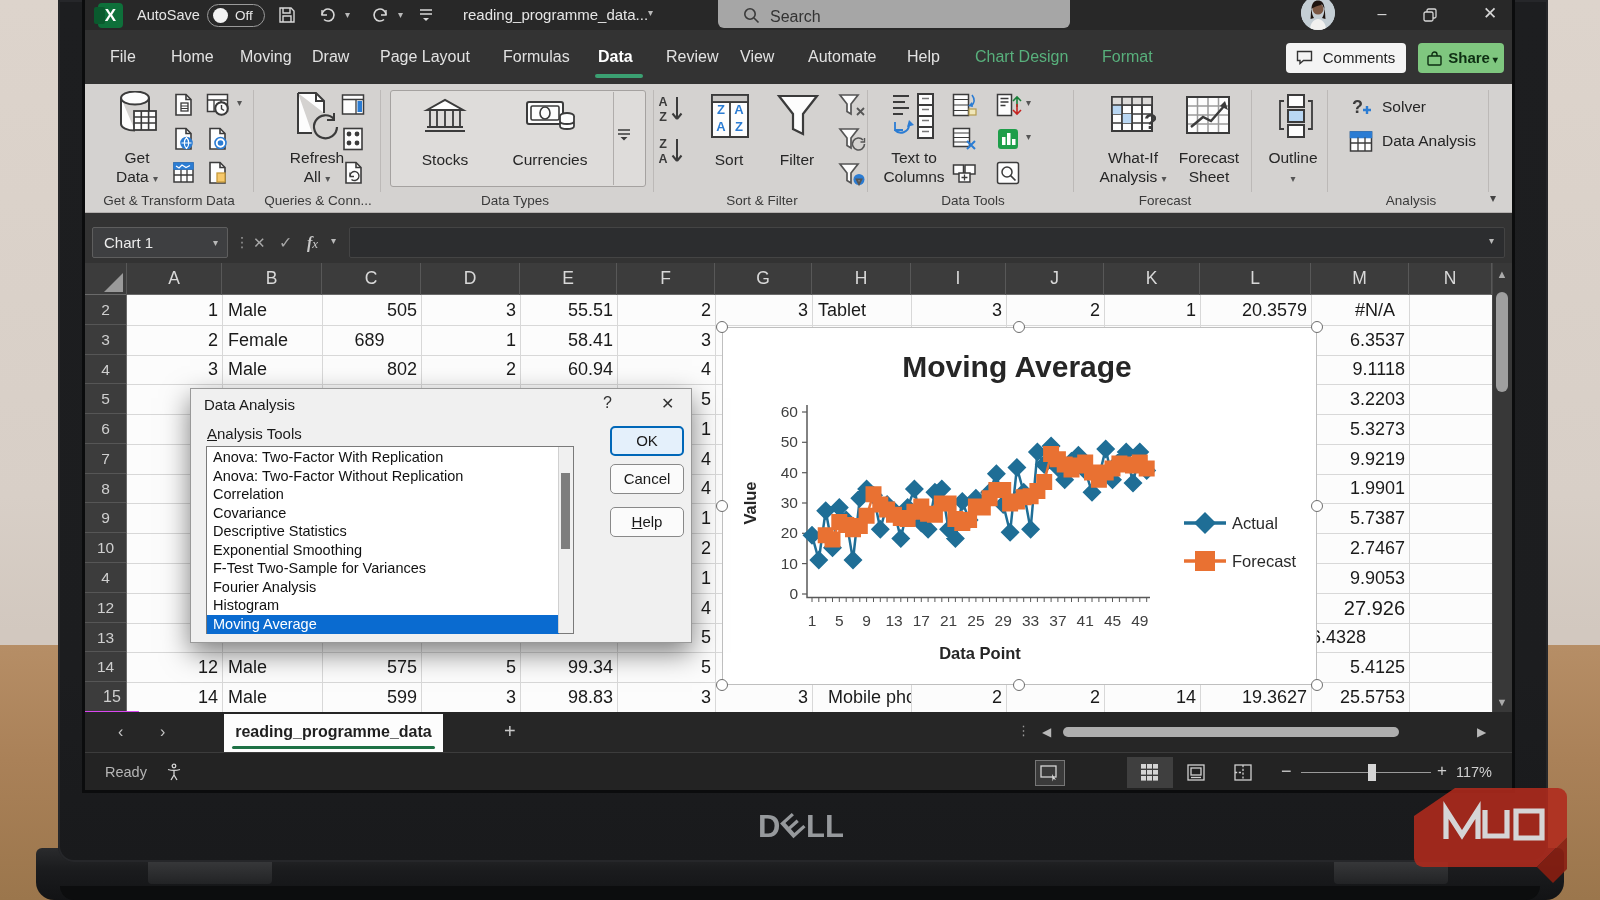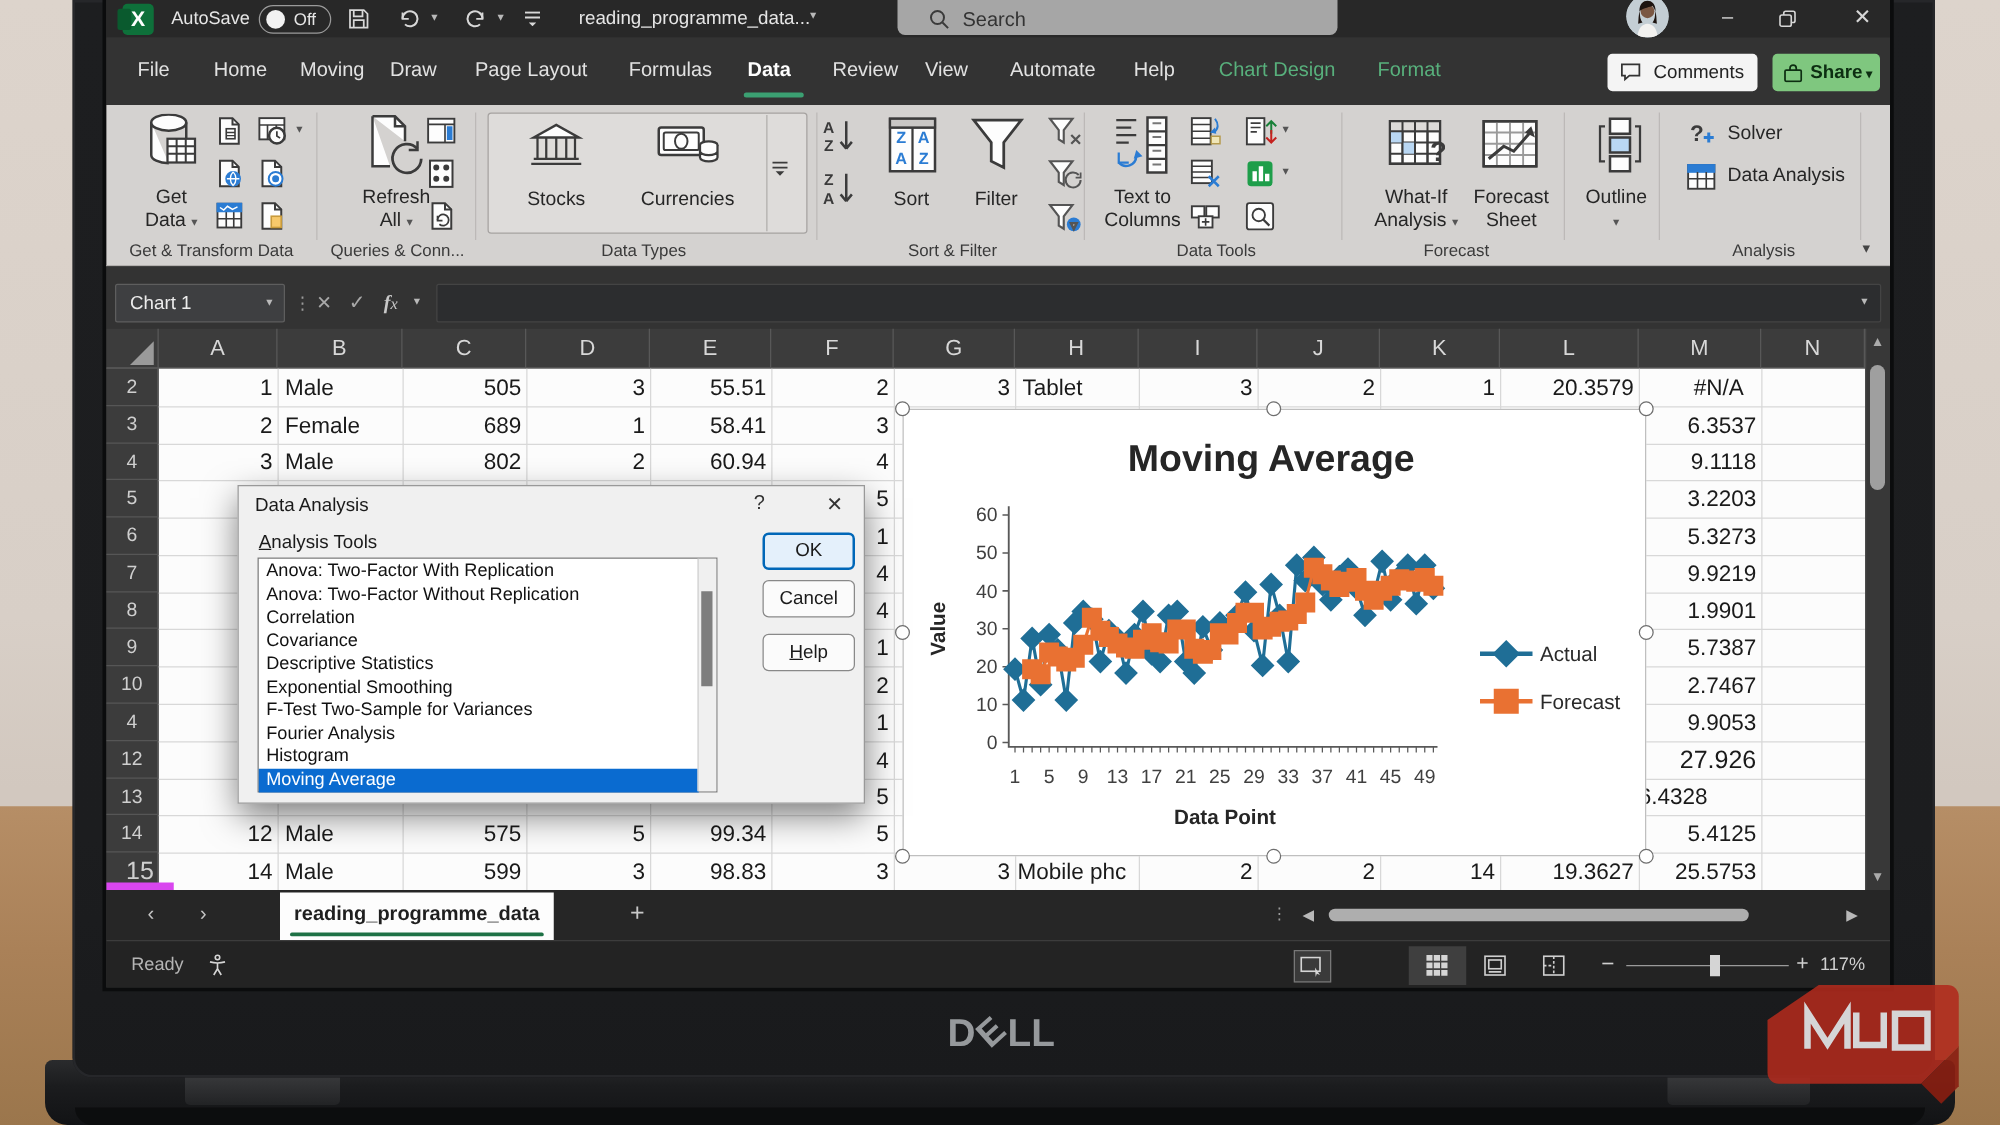--- a/index.html
+++ b/index.html
@@ -403,21 +403,21 @@
 <div class="abs" style="left:0;top:384px;width:41px;height:30px;border-bottom:1px solid #565656;color:#cfcfcf;font-size:15.5px;text-align:center;line-height:30px">5</div>
 <div class="abs" style="left:0;top:414px;width:41px;height:30px;border-bottom:1px solid #565656;color:#cfcfcf;font-size:15.5px;text-align:center;line-height:30px">6</div>
 <div class="abs" style="left:0;top:444px;width:41px;height:30px;border-bottom:1px solid #565656;color:#cfcfcf;font-size:15.5px;text-align:center;line-height:30px">7</div>
 <div class="abs" style="left:0;top:474px;width:41px;height:29px;border-bottom:1px solid #565656;color:#cfcfcf;font-size:15.5px;text-align:center;line-height:29px">8</div>
 <div class="abs" style="left:0;top:503px;width:41px;height:30px;border-bottom:1px solid #565656;color:#cfcfcf;font-size:15.5px;text-align:center;line-height:30px">9</div>
 <div class="abs" style="left:0;top:533px;width:41px;height:30px;border-bottom:1px solid #565656;color:#cfcfcf;font-size:15.5px;text-align:center;line-height:30px">10</div>
 <div class="abs" style="left:0;top:563px;width:41px;height:30px;border-bottom:1px solid #565656;color:#cfcfcf;font-size:15.5px;text-align:center;line-height:30px">4</div>
 <div class="abs" style="left:0;top:593px;width:41px;height:30px;border-bottom:1px solid #565656;color:#cfcfcf;font-size:15.5px;text-align:center;line-height:30px">12</div>
 <div class="abs" style="left:0;top:623px;width:41px;height:29px;border-bottom:1px solid #565656;color:#cfcfcf;font-size:15.5px;text-align:center;line-height:29px">13</div>
 <div class="abs" style="left:0;top:652px;width:41px;height:30px;border-bottom:1px solid #565656;color:#cfcfcf;font-size:15.5px;text-align:center;line-height:30px">14</div>
-<div class="abs" style="left:0;top:682px;width:54px;height:30px;border-bottom:6px solid #d946ef;color:#cfcfcf;font-size:20px;text-align:center;line-height:30px">15</div>
+<div class="abs" style="left:0;top:682px;width:54px;height:30px;border-bottom:1px solid #d946ef;color:#cfcfcf;font-size:16px;text-align:center;line-height:30px">15</div>
 <div class="abs" style="left:137px;top:295px;width:1px;height:417px;background:#d8d8d8"></div>
 <div class="abs" style="left:237px;top:295px;width:1px;height:417px;background:#d8d8d8"></div>
 <div class="abs" style="left:336px;top:295px;width:1px;height:417px;background:#d8d8d8"></div>
 <div class="abs" style="left:435px;top:295px;width:1px;height:417px;background:#d8d8d8"></div>
 <div class="abs" style="left:532px;top:295px;width:1px;height:417px;background:#d8d8d8"></div>
 <div class="abs" style="left:630px;top:295px;width:1px;height:417px;background:#d8d8d8"></div>
 <div class="abs" style="left:727px;top:295px;width:1px;height:417px;background:#d8d8d8"></div>
 <div class="abs" style="left:826px;top:295px;width:1px;height:417px;background:#d8d8d8"></div>
 <div class="abs" style="left:921px;top:295px;width:1px;height:417px;background:#d8d8d8"></div>
 <div class="abs" style="left:1019px;top:295px;width:1px;height:417px;background:#d8d8d8"></div>
@@ -447,21 +447,21 @@
 <div class="abs" style="left:532px;top:295px;width:98px;height:30px;font-size:18px;color:#1a1a1a;text-align:right;padding-right:4px;line-height:30px;white-space:nowrap;overflow:hidden">2</div>
 <div class="abs" style="left:630px;top:295px;width:97px;height:30px;font-size:18px;color:#1a1a1a;text-align:right;padding-right:4px;line-height:30px;white-space:nowrap;overflow:hidden">3</div>
 <div class="abs" style="left:727px;top:295px;width:99px;height:30px;font-size:18px;color:#1a1a1a;text-align:left;padding-left:6px;line-height:30px;white-space:nowrap;overflow:hidden">Tablet</div>
 <div class="abs" style="left:826px;top:295px;width:95px;height:30px;font-size:18px;color:#1a1a1a;text-align:right;padding-right:4px;line-height:30px;white-space:nowrap;overflow:hidden">3</div>
 <div class="abs" style="left:921px;top:295px;width:98px;height:30px;font-size:18px;color:#1a1a1a;text-align:right;padding-right:4px;line-height:30px;white-space:nowrap;overflow:hidden">2</div>
 <div class="abs" style="left:1019px;top:295px;width:96px;height:30px;font-size:18px;color:#1a1a1a;text-align:right;padding-right:4px;line-height:30px;white-space:nowrap;overflow:hidden">1</div>
 <div class="abs" style="left:1115px;top:295px;width:111px;height:30px;font-size:18px;color:#1a1a1a;text-align:right;padding-right:4px;line-height:30px;white-space:nowrap;overflow:hidden">20.3579</div>
 <div class="abs" style="left:1226px;top:295px;width:98px;height:30px;font-size:18px;color:#1a1a1a;text-align:right;padding-right:14px;line-height:30px;white-space:nowrap;overflow:hidden">#N/A</div>
 <div class="abs" style="left:42px;top:325px;width:95px;height:30px;font-size:18px;color:#1a1a1a;text-align:right;padding-right:4px;line-height:30px;white-space:nowrap;overflow:hidden">2</div>
 <div class="abs" style="left:137px;top:325px;width:100px;height:30px;font-size:18px;color:#1a1a1a;text-align:left;padding-left:6px;line-height:30px;white-space:nowrap;overflow:hidden">Female</div>
-<div class="abs" style="left:237px;top:325px;width:99px;height:30px;font-size:18px;color:#1a1a1a;text-align:right;padding-right:4px;line-height:30px;white-space:nowrap;overflow:hidden">689</div>
+<div class="abs" style="left:237px;top:325px;width:99px;height:30px;font-size:18px;color:#1a1a1a;text-align:center;padding-right:4px;line-height:30px;white-space:nowrap;overflow:hidden">689</div>
 <div class="abs" style="left:336px;top:325px;width:99px;height:30px;font-size:18px;color:#1a1a1a;text-align:right;padding-right:4px;line-height:30px;white-space:nowrap;overflow:hidden">1</div>
 <div class="abs" style="left:435px;top:325px;width:97px;height:30px;font-size:18px;color:#1a1a1a;text-align:right;padding-right:4px;line-height:30px;white-space:nowrap;overflow:hidden">58.41</div>
 <div class="abs" style="left:532px;top:325px;width:98px;height:30px;font-size:18px;color:#1a1a1a;text-align:right;padding-right:4px;line-height:30px;white-space:nowrap;overflow:hidden">3</div>
 <div class="abs" style="left:1226px;top:325px;width:98px;height:30px;font-size:18px;color:#1a1a1a;text-align:right;padding-right:4px;line-height:30px;white-space:nowrap;overflow:hidden">6.3537</div>
 <div class="abs" style="left:42px;top:355px;width:95px;height:29px;font-size:18px;color:#1a1a1a;text-align:right;padding-right:4px;line-height:29px;white-space:nowrap;overflow:hidden">3</div>
 <div class="abs" style="left:137px;top:355px;width:100px;height:29px;font-size:18px;color:#1a1a1a;text-align:left;padding-left:6px;line-height:29px;white-space:nowrap;overflow:hidden">Male</div>
 <div class="abs" style="left:237px;top:355px;width:99px;height:29px;font-size:18px;color:#1a1a1a;text-align:right;padding-right:4px;line-height:29px;white-space:nowrap;overflow:hidden">802</div>
 <div class="abs" style="left:336px;top:355px;width:99px;height:29px;font-size:18px;color:#1a1a1a;text-align:right;padding-right:4px;line-height:29px;white-space:nowrap;overflow:hidden">2</div>
 <div class="abs" style="left:435px;top:355px;width:97px;height:29px;font-size:18px;color:#1a1a1a;text-align:right;padding-right:4px;line-height:29px;white-space:nowrap;overflow:hidden">60.94</div>
 <div class="abs" style="left:532px;top:355px;width:98px;height:29px;font-size:18px;color:#1a1a1a;text-align:right;padding-right:4px;line-height:29px;white-space:nowrap;overflow:hidden">4</div>
@@ -491,21 +491,21 @@
 <div class="abs" style="left:435px;top:652px;width:97px;height:30px;font-size:18px;color:#1a1a1a;text-align:right;padding-right:4px;line-height:30px;white-space:nowrap;overflow:hidden">99.34</div>
 <div class="abs" style="left:532px;top:652px;width:98px;height:30px;font-size:18px;color:#1a1a1a;text-align:right;padding-right:4px;line-height:30px;white-space:nowrap;overflow:hidden">5</div>
 <div class="abs" style="left:1226px;top:652px;width:98px;height:30px;font-size:18px;color:#1a1a1a;text-align:right;padding-right:4px;line-height:30px;white-space:nowrap;overflow:hidden">5.4125</div>
 <div class="abs" style="left:42px;top:682px;width:95px;height:30px;font-size:18px;color:#1a1a1a;text-align:right;padding-right:4px;line-height:30px;white-space:nowrap;overflow:hidden">14</div>
 <div class="abs" style="left:137px;top:682px;width:100px;height:30px;font-size:18px;color:#1a1a1a;text-align:left;padding-left:6px;line-height:30px;white-space:nowrap;overflow:hidden">Male</div>
 <div class="abs" style="left:237px;top:682px;width:99px;height:30px;font-size:18px;color:#1a1a1a;text-align:right;padding-right:4px;line-height:30px;white-space:nowrap;overflow:hidden">599</div>
 <div class="abs" style="left:336px;top:682px;width:99px;height:30px;font-size:18px;color:#1a1a1a;text-align:right;padding-right:4px;line-height:30px;white-space:nowrap;overflow:hidden">3</div>
 <div class="abs" style="left:435px;top:682px;width:97px;height:30px;font-size:18px;color:#1a1a1a;text-align:right;padding-right:4px;line-height:30px;white-space:nowrap;overflow:hidden">98.83</div>
 <div class="abs" style="left:532px;top:682px;width:98px;height:30px;font-size:18px;color:#1a1a1a;text-align:right;padding-right:4px;line-height:30px;white-space:nowrap;overflow:hidden">3</div>
 <div class="abs" style="left:630px;top:682px;width:97px;height:30px;font-size:18px;color:#1a1a1a;text-align:right;padding-right:4px;line-height:30px;white-space:nowrap;overflow:hidden">3</div>
-<div class="abs" style="left:727px;top:682px;width:99px;height:30px;font-size:18px;color:#1a1a1a;text-align:left;padding-left:2px;line-height:30px;white-space:nowrap;overflow:hidden">Mobile phc</div>
+<div class="abs" style="left:727px;top:682px;width:99px;height:30px;font-size:18px;color:#1a1a1a;text-align:left;padding-left:16px;line-height:30px;white-space:nowrap;overflow:hidden">Mobile phc</div>
 <div class="abs" style="left:826px;top:682px;width:95px;height:30px;font-size:18px;color:#1a1a1a;text-align:right;padding-right:4px;line-height:30px;white-space:nowrap;overflow:hidden">2</div>
 <div class="abs" style="left:921px;top:682px;width:98px;height:30px;font-size:18px;color:#1a1a1a;text-align:right;padding-right:4px;line-height:30px;white-space:nowrap;overflow:hidden">2</div>
 <div class="abs" style="left:1019px;top:682px;width:96px;height:30px;font-size:18px;color:#1a1a1a;text-align:right;padding-right:4px;line-height:30px;white-space:nowrap;overflow:hidden">14</div>
 <div class="abs" style="left:1115px;top:682px;width:111px;height:30px;font-size:18px;color:#1a1a1a;text-align:right;padding-right:4px;line-height:30px;white-space:nowrap;overflow:hidden">19.3627</div>
 <div class="abs" style="left:1226px;top:682px;width:98px;height:30px;font-size:18px;color:#1a1a1a;text-align:right;padding-right:4px;line-height:30px;white-space:nowrap;overflow:hidden">25.5753</div>
 <div class="abs" style="left:1407px;top:263px;width:20px;height:449px;background:#383838;border-left:1px solid #4a4a4a"></div>
 <div class="abs" style="left:1407px;top:268px;width:20px;height:12px;color:#ababab;font-size:11px;text-align:center;line-height:12px">▲</div>
 <div class="abs" style="left:1411px;top:292px;width:12px;height:100px;background:#9f9f9f;border-radius:6px"></div>
 <div class="abs" style="left:1407px;top:696px;width:20px;height:12px;color:#ababab;font-size:11px;text-align:center;line-height:12px">▼</div>
 

